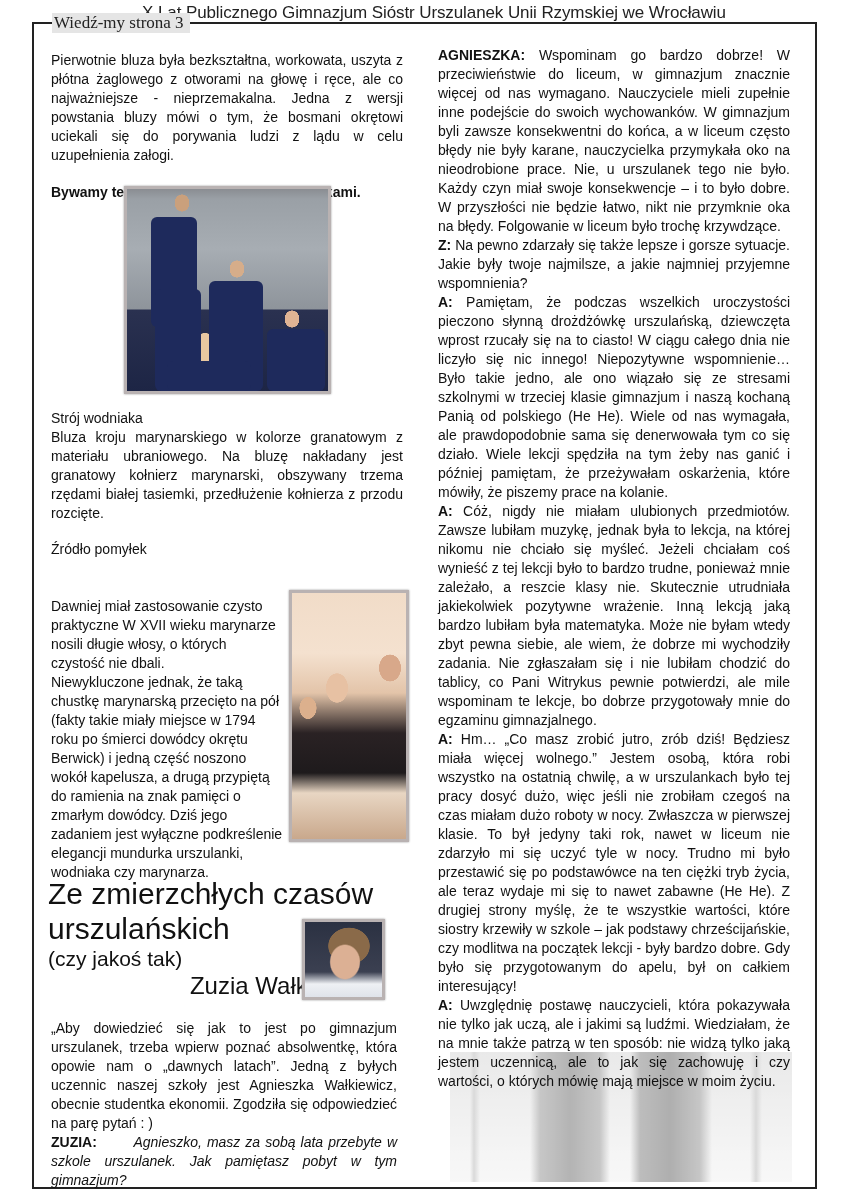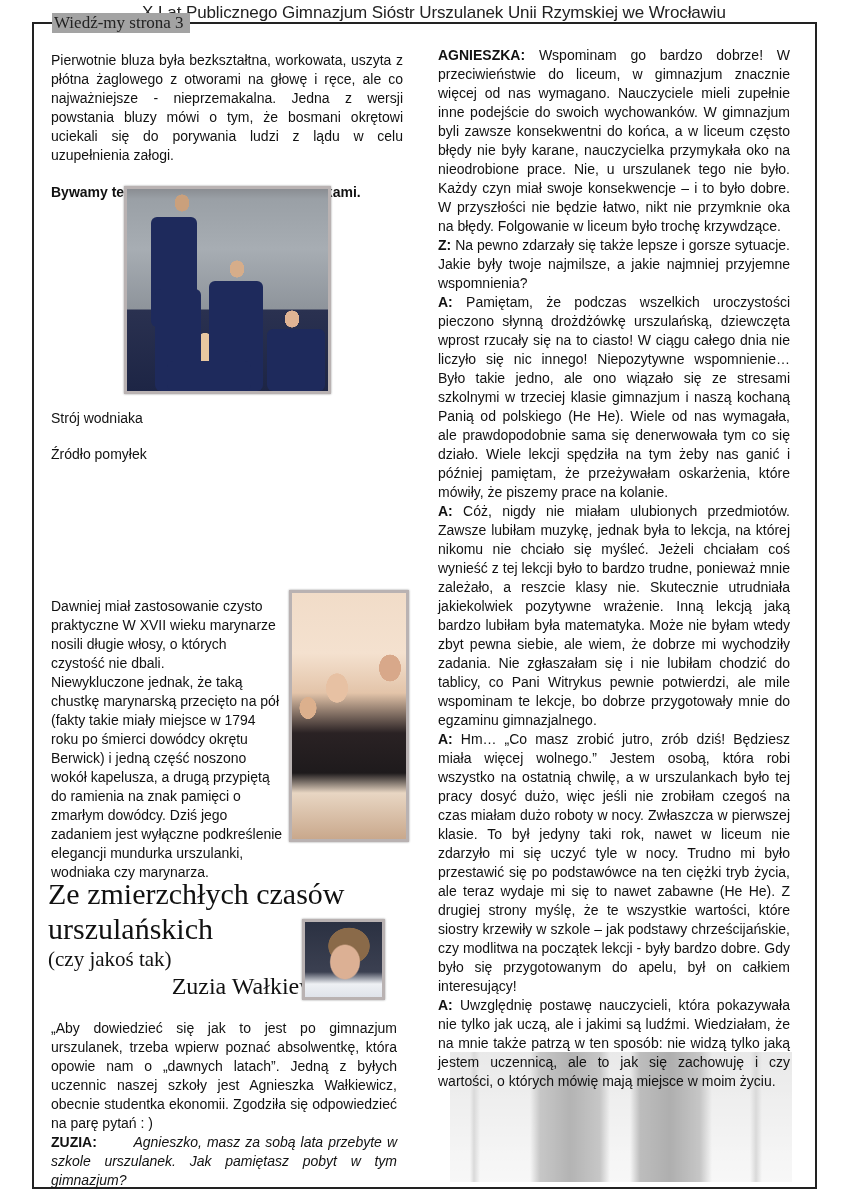--- a/index.html
+++ b/index.html
@@ -1,21 +1,21 @@
 <!DOCTYPE html>
 <html><head>
 <meta charset="utf-8">
 <style>
   html, body { margin:0; padding:0; background:#ffffff; }
   body { width:848px; height:1200px; position:relative; overflow:hidden;
          font-family:"Liberation Sans", sans-serif; color:#111; }
   .top-caption { position:absolute; left:10px; width:848px; top:3px; text-align:center;
                  font-family:"Liberation Sans", sans-serif; font-size:17px; color:#222; letter-spacing:-0.1px; }
   .page-label { position:absolute; left:52px; top:13px; font-family:"Liberation Serif", serif;
-                font-size:17px; color:#222; background:#a3a3a3; padding:0 6px 0 2px; z-index:2; }
+                font-size:17px; color:#222; background:#e5e5e5; padding:0 6px 0 2px; z-index:2; }
   .frame-top { position:absolute; left:32px; top:22px; width:785px; height:0; border-top:2px solid #222; }
   .frame-left { position:absolute; left:32px; top:22px; width:0; height:1166px; border-left:2px solid #222; }
   .frame-right { position:absolute; left:815px; top:22px; width:0; height:1166px; border-left:2px solid #222; }
   .frame-bottom { position:absolute; left:32px; top:1187px; width:785px; height:0; border-top:2px solid #222; }
 
   .col { position:absolute; font-size:14px; line-height:19px; text-align:justify; }
   .col p { margin:0; }
   .left-col { left:51px; width:352px; }
   .right-col { left:438px; width:352px; }
   .b { font-weight:bold; }
@@ -39,21 +39,21 @@
   .photo-author { left:302px; top:919px; width:77px; height:75px;
      background:
        radial-gradient(ellipse 26px 30px at 40px 40px, #dcb094 55%, transparent 60%),
        radial-gradient(ellipse 34px 30px at 44px 24px, #8a6a49 60%, transparent 62%),
        linear-gradient(180deg, #2b3142 0px, #3b4051 50px, #eef0f4 62px, #dfe3ea 75px); }
   .photo-bg { position:absolute; left:450px; top:1052px; width:342px; height:130px; opacity:0.55;
      background:
        linear-gradient(90deg, transparent 0px, transparent 20px, #bcbcbc 24px, transparent 30px, transparent 80px, #9a9a9a 90px, #777 120px, #9a9a9a 150px, transparent 160px, transparent 180px, #888 190px, #6e6e6e 220px, #999 250px, transparent 262px, transparent 300px, #bbb 306px, transparent 312px),
        linear-gradient(180deg, #d8d8d8 0px, #f3f3f3 130px); }
 
-  .title-block { position:absolute; left:48px; top:876px; font-family:Liberation Serif, serif; color:#111; }
+  .title-block { position:absolute; left:48px; top:876px; font-family:Liberation Sans, sans-serif; color:#111; }
   .title-line { font-size:30px; line-height:35px; }
   .subtitle { font-size:21px; line-height:26px; }
   .author { font-size:24px; line-height:28px; margin-left:4px;text-align:right; }
   .intro { left:51px; top:1019px; width:346px; }
   .intro .q { font-style:italic;margin-left:32px; }
 </style>
 </head>
 <body>
 
 <div class="top-caption">X Lat Publicznego Gimnazjum Sióstr Urszulanek Unii Rzymskiej we Wrocławiu</div>
@@ -71,20 +71,21 @@
 <div class="photo photo-sailors">
   <div class="sailor-fig" style="left:24px;top:28px;width:46px;height:110px;"></div>
   <div class="sailor-fig" style="left:28px;top:100px;width:46px;height:102px;"></div>
   <div class="sailor-fig" style="left:82px;top:92px;width:54px;height:110px;"></div>
   <div class="sailor-fig" style="left:40px;top:172px;width:84px;height:30px;"></div>
   <div class="sailor-fig" style="left:140px;top:140px;width:58px;height:62px;"></div>
 </div>
 
 <div class="col left-col" style="top:409px;">
   <p>Strój wodniaka</p>
+  <p>Bluza kroju marynarskiego w kolorze granatowym z materiału ubraniowego. Na bluzę nakładany jest granatowy kołnierz marynarski, obszywany trzema rzędami białej tasiemki, przedłużenie kołnierza z przodu rozcięte.</p>
   <p style="margin-top:17px;">Źródło pomyłek</p>
 </div>
 
 <div class="col" style="left:51px; top:597px; width:232px; text-align:left;">
   <p>Dawniej miał zastosowanie czysto praktyczne W XVII wieku marynarze nosili długie włosy, o których czystość nie dbali.</p>
   <p>Niewykluczone jednak, że taką chustkę marynarską przecięto na pół (fakty takie miały miejsce w 1794 roku po śmierci dowódcy okrętu Berwick) i jedną część noszono wokół kapelusza, a drugą przypiętą do ramienia na znak pamięci o zmarłym dowódcy. Dziś jego zadaniem jest wyłączne podkreślenie elegancji mundurka urszulanki, wodniaka czy marynarza.</p>
 </div>
 
 <div class="photo photo-girls"></div>
 

